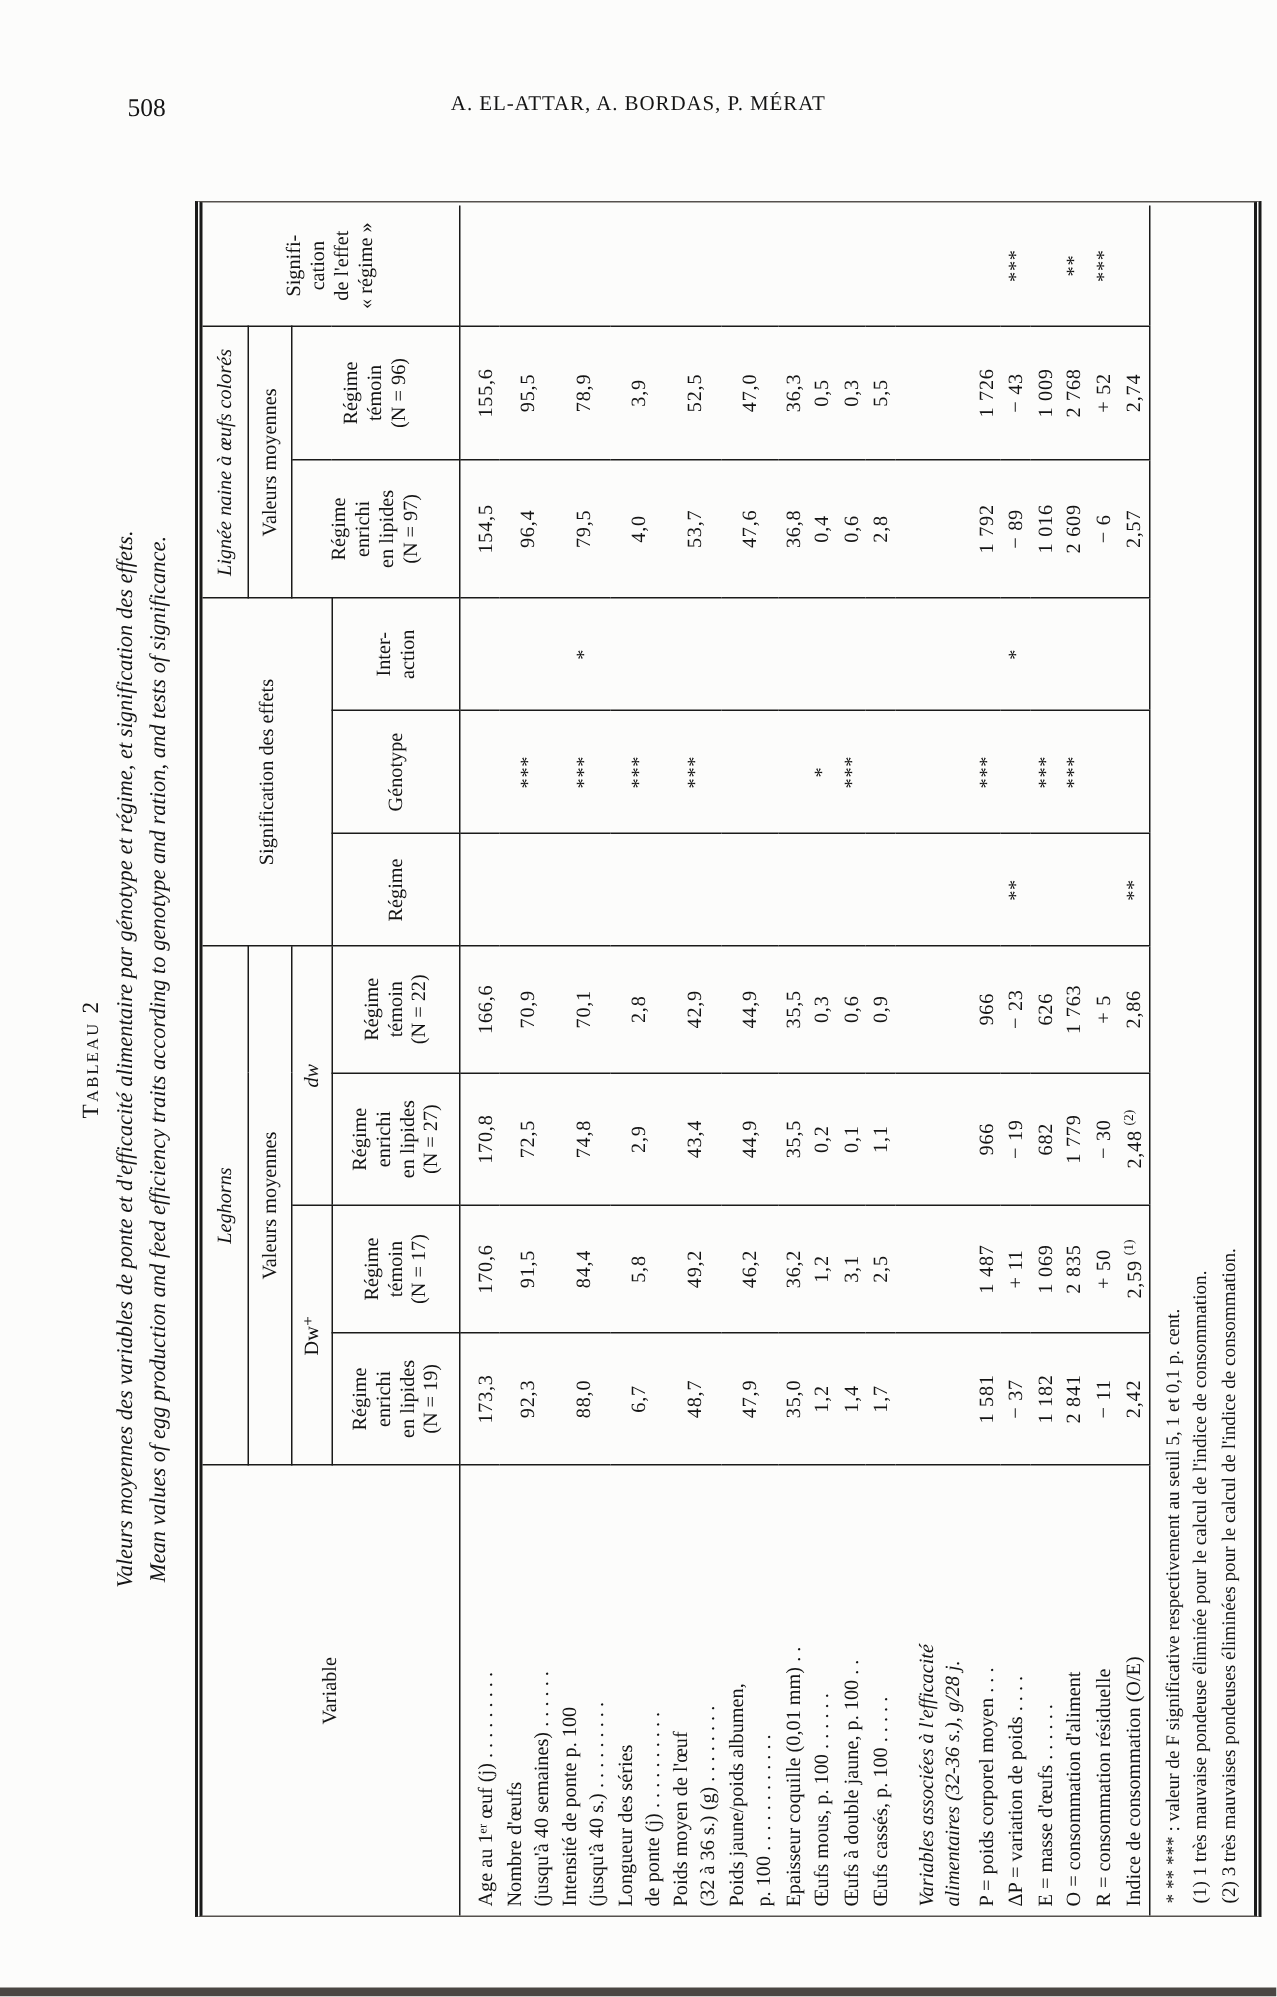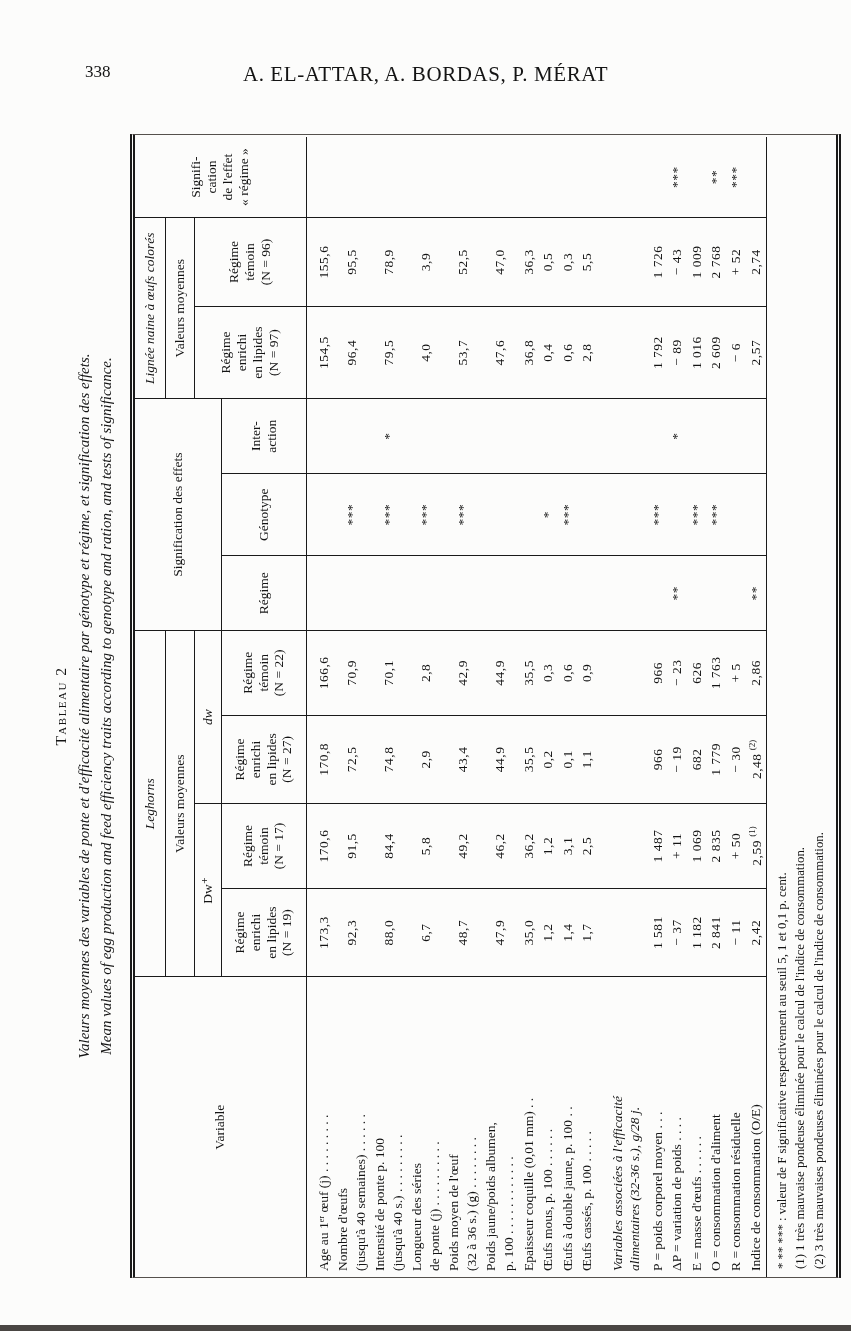--- a/index.html
+++ b/index.html
@@ -5,21 +5,21 @@
   html,body{margin:0;padding:0;}
   body{
     width:851px;height:1331px;position:relative;overflow:hidden;
     background:#fcfcfb;color:#141414;
     font-family:"Liberation Serif","DejaVu Serif",serif;
   }
   .page{position:absolute;inset:0;}
   
   .running-head{position:absolute;top:62px;left:0;width:100%;height:26px;}
   .page-num{position:absolute;left:85px;top:0;font-size:17px;}
-  .running-title{display:block;text-align:center;font-size:21px;letter-spacing:.6px;}
+  .running-title{display:block;text-align:center;font-size:14px;letter-spacing:.6px;}
   
   .rotated{
     position:absolute;left:52px;top:1302px;width:1192px;height:752px;
     transform:rotate(-90deg);transform-origin:0 0;
   }
   .tbl-label{text-align:center;font-variant:small-caps;font-size:15.5px;letter-spacing:1.5px;margin-bottom:4px;}
   .tbl-caption{text-align:center;font-style:italic;font-size:15px;line-height:1.45;}
   .tbl-outer{
     margin:12px auto 0 auto;width:1142px;
     border-top:5px double #1a1a1a;border-bottom:5px double #1a1a1a;
@@ -57,21 +57,21 @@
   .footnotes{padding:6px 8px 8px 8px;font-size:12.8px;line-height:1.45;}
   .footnotes div{white-space:nowrap;overflow:hidden;}
   .scan-edge{position:absolute;left:0;right:0;bottom:0;height:6px;background:#4a4643;}
 </style>
 </head>
 <body>
 
 <div class="page">
 
   <div class="running-head">
-    <span class="page-num">338</span>
+    <span class="page-num">508</span>
     <span class="running-title">A. EL-ATTAR, A. BORDAS, P. MÉRAT</span>
   </div>
 
   <div class="rotated">
     <div class="tbl-label">Tableau 2</div>
     <div class="tbl-caption">Valeurs moyennes des variables de ponte et d'efficacité alimentaire par génotype et régime, et signification des effets.</div>
     <div class="tbl-caption">Mean values of egg production and feed efficiency traits according to genotype and ration, and tests of significance.</div>
 
     <div class="tbl-outer">
       <table>

